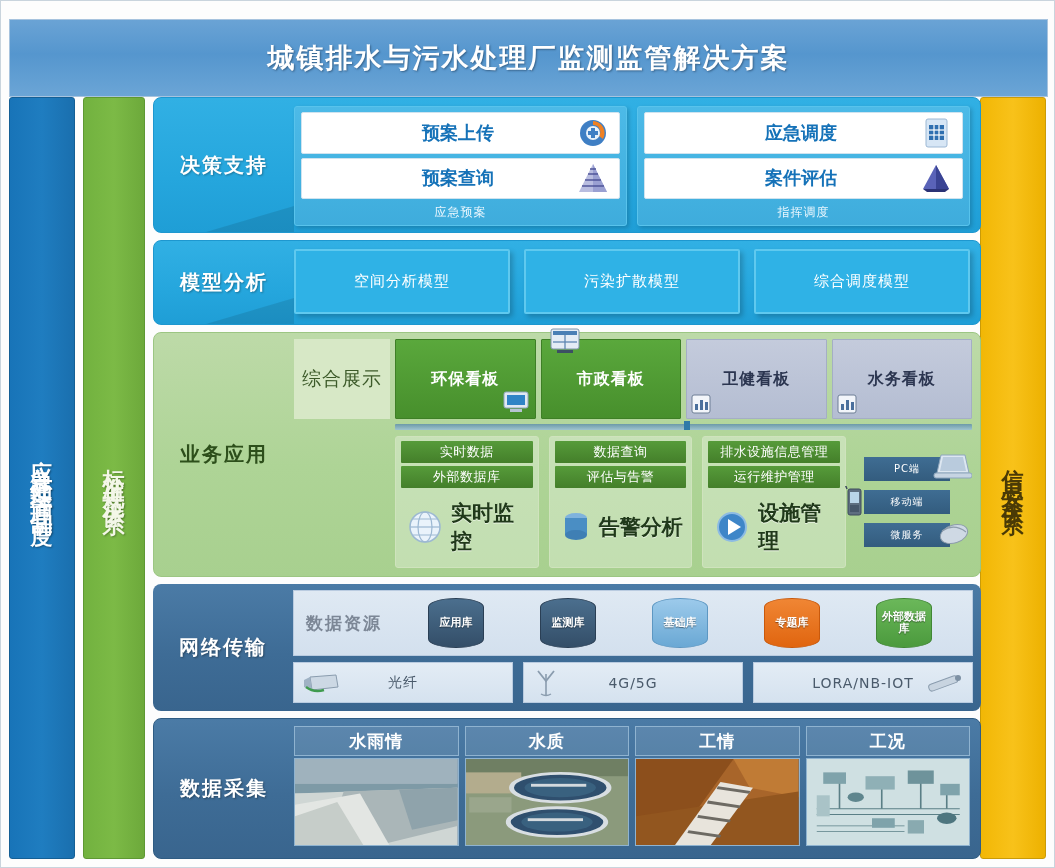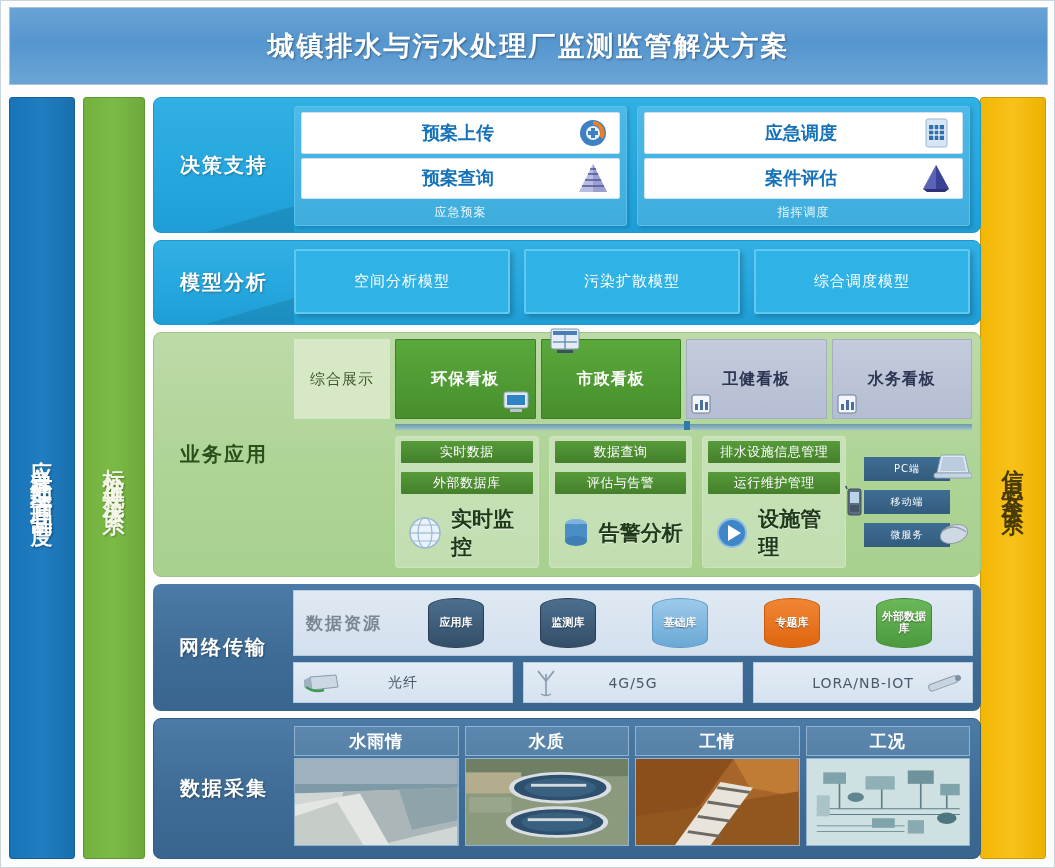--- a/index.html
+++ b/index.html
@@ -12,21 +12,21 @@
   }
   .page {
     width: 1055px; height: 868px;
     position: relative;
     background: #fdfdfd;
     border: 1px solid #c9d4dd;
   }
 
   
   .title-bar {
-    position: absolute; left: 8px; top: 6px;
+    position: absolute; left: 8px; top: 18px;
     width: 1039px; height: 78px;
     background: linear-gradient(180deg,#6aa3d5 0%, #5596ce 45%, #6ba5d6 100%);
     border: 1px solid #a7c3de;
     display: flex; align-items: center; justify-content: center;
   }
   .title-text {
     color: #ffffff;
     font-size: 27px;
     font-weight: bold;
     letter-spacing: 2px;
@@ -164,21 +164,21 @@
   .biz-right { flex: 1; display: flex; flex-direction: column; padding: 6px 8px 8px 0; }
 
   .biz-top {
     display: flex; align-items: stretch; gap: 5px;
     height: 80px;
   }
   .biz-top-label {
     flex: 0 0 96px;
     background: #d7e8c6;
     display: flex; align-items: center; justify-content: center;
-    font-size: 15px; color: #3c5a29; letter-spacing: 1px;
+    font-size: 19px; color: #3c5a29; letter-spacing: 1px;
   }
   .board {
     flex: 1;
     position: relative;
     display: flex; align-items: center; justify-content: center;
     color: #ffffff; font-size: 16px; font-weight: bold;
     letter-spacing: 1px;
     border-radius: 1px;
   }
   .board.green { background: linear-gradient(180deg,#5aa83c 0%, #478f2c 100%); border:1px solid #3e7f26; }
@@ -210,21 +210,21 @@
     display: flex; flex-direction: column;
     position: relative;
   }
   .biz-chip {
     background: linear-gradient(180deg,#569b3a 0%, #447f2a 100%);
     color: #ffffff;
     font-size: 13px;
     letter-spacing: .5px;
     height: 22px;
     display: flex; align-items: center; justify-content: center;
-    margin-bottom: 9px;
+    margin-bottom: 3px;
     border-radius: 1px;
   }
   .biz-big {
     flex: 1;
     display: flex; align-items: center;
     gap: 6px;
     padding-left: 4px;
     position: relative;
   }
   .biz-big-label {

